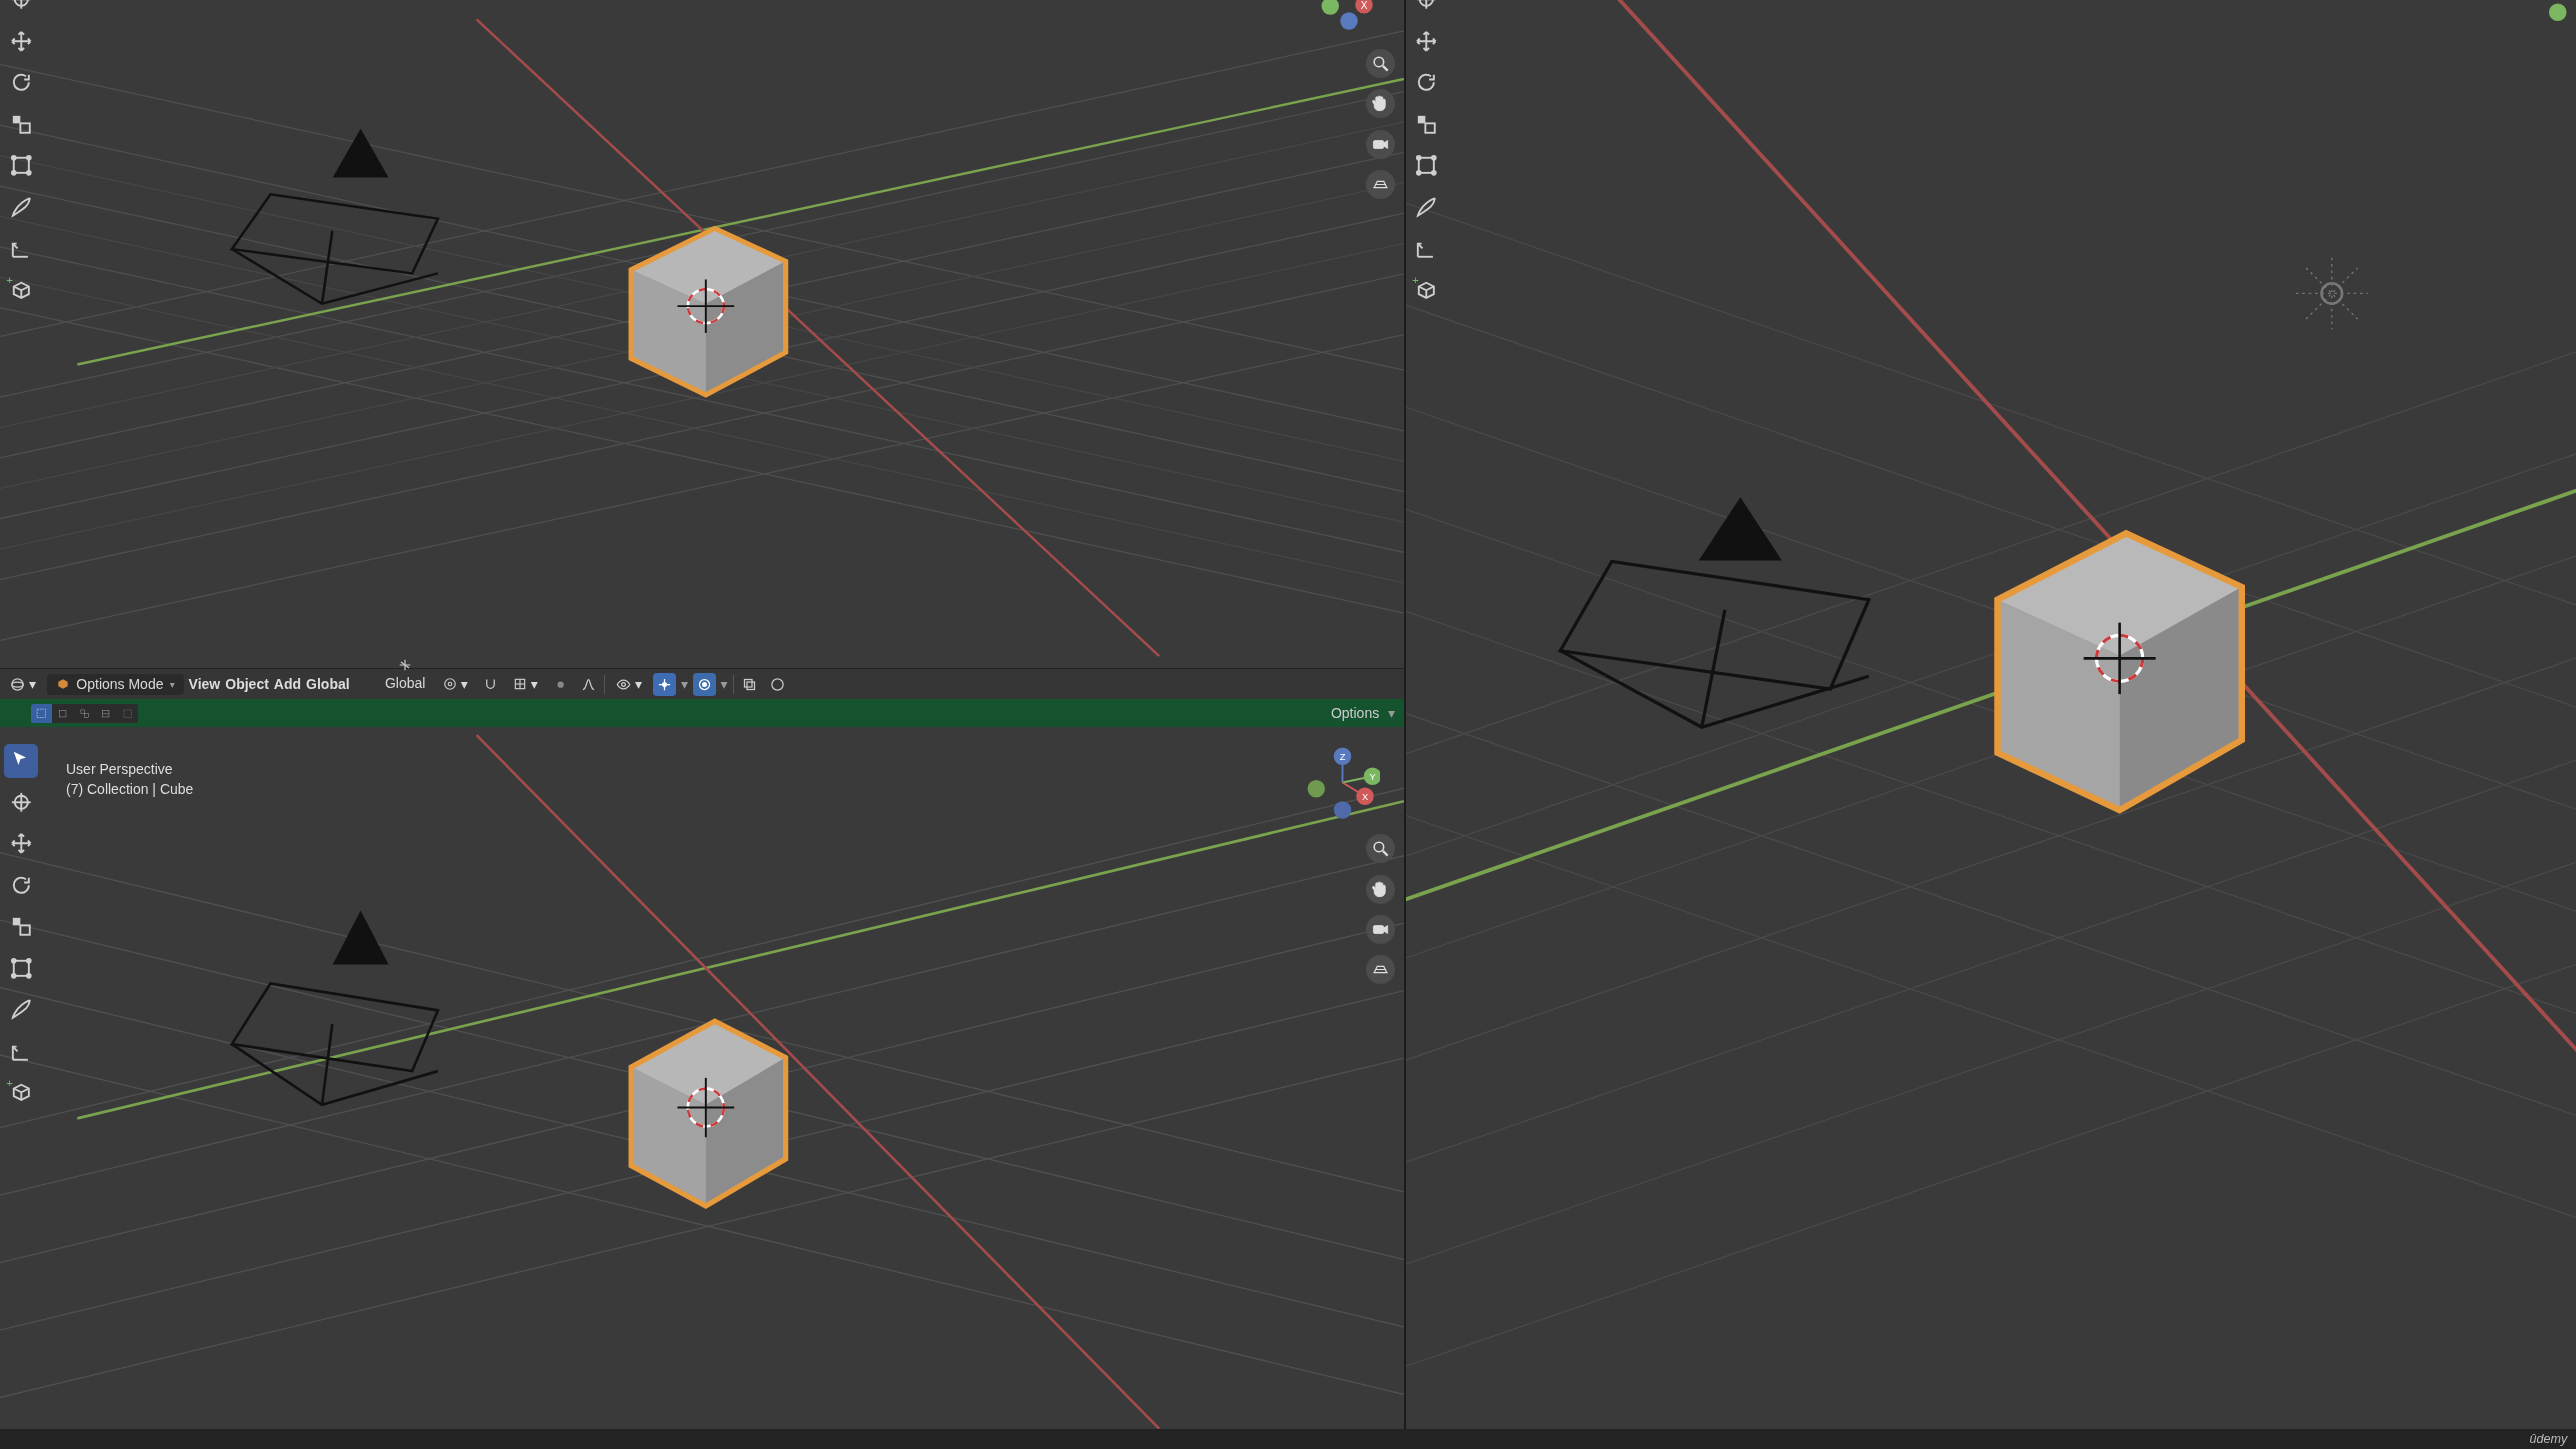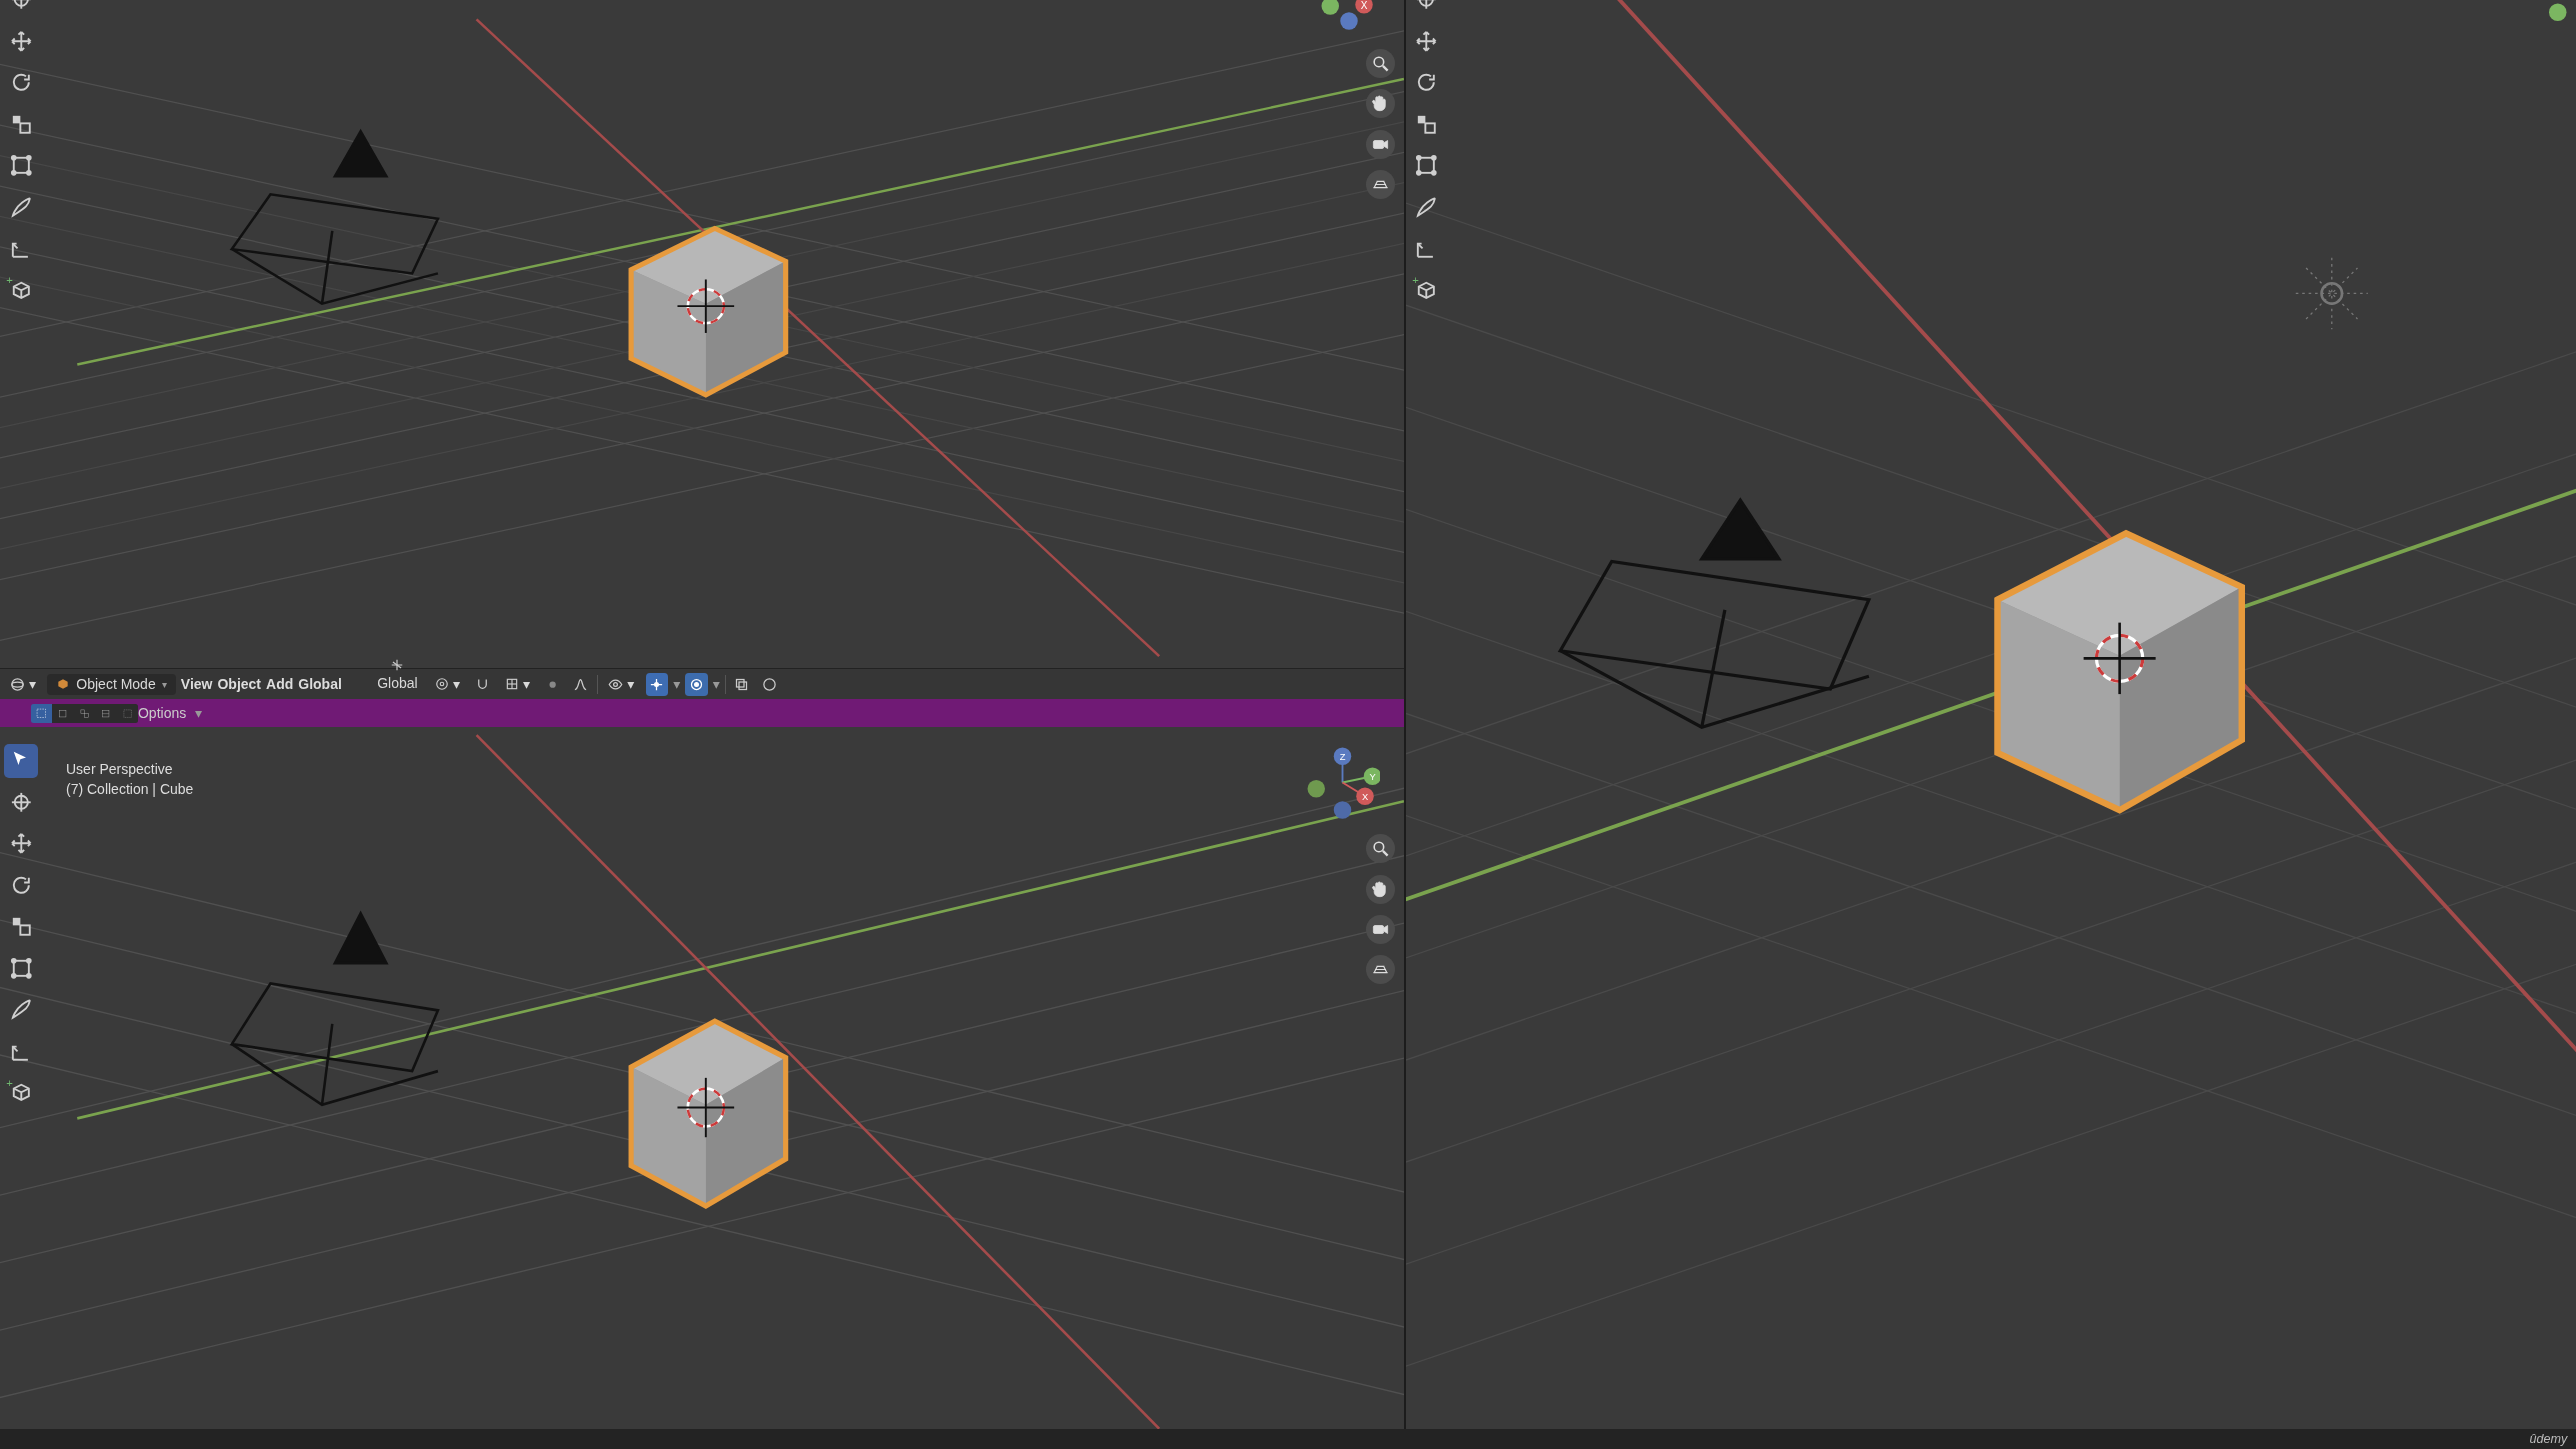--- a/index.html
+++ b/index.html
@@ -139,22 +139,22 @@
   .hdr .lnk{color:#ddd;font-weight:bold;}
   .hdr .iconbtn{
     width:22.6px;height:22.6px;border-radius:3.8px;
     display:flex;align-items:center;justify-content:center;
   }
   .hdr .iconbtn.blue{background:#3e6db3;}
   .hdr .iconbtn.blue2{background:#3d6cad;}
   .hdr .sep{width:0.6px;height:19px;background:#555;}
 
   .hdr2 {
-    display:flex;align-items:center;
-    height:28px;background:#701a75;padding:0 8.8px 0 31px;
+    display:flex;align-items:center;justify-content:space-between;
+    height:28px;background:#14532d;padding:0 8.8px 0 31px;
     font-size:14px;color:#ccc;
     position: relative;
     z-index: 8;
   }
   .hdr2 .pills{display:flex;gap:0;}
   .hdr2 .pills .p{width:21.4px;height:19px;background:#2c2c2c;display:flex;align-items:center;justify-content:center;}
   .hdr2 .pills .p:first-child{border-radius:2.5px 0 0 2.5px;background:#3660a0;}
   .hdr2 .pills .p:last-child{border-radius:0 2.5px 2.5px 0;}
   .hdr2 .opts .dd{color:#999;margin-left:5px;}
 
@@ -338,21 +338,21 @@
           <svg width="15" height="15" viewBox="0 0 24 24" fill="#ccc">
               <circle cx="12" cy="12" r="9" fill="none" stroke="#ccc" stroke-width="2"></circle>
               <ellipse cx="12" cy="12" rx="9" ry="4" fill="none" stroke="#ccc" stroke-width="2"></ellipse>
             </svg>
           <span class="dd">▾</span>
         </div>
         <div class="mode-box menu-item">
           <svg width="14" height="14" viewBox="0 0 24 24" fill="#d28a3a">
               <path d="M4 8l8-4 8 4v8l-8 4-8-4z"></path>
             </svg>
-          <span>Object Mode</span>
+          <span>Options Mode</span>
           <span class="dd">▾</span>
         </div>
         <span class="lnk menu-item">View</span>
         <span class="lnk menu-item">Object</span>
         <span class="lnk menu-item">Add</span>
         <span class="lnk menu-item">Global</span>
         <span class="spacer"></span>
         <div class="chip menu-item" style="position:relative;flex-direction:column;">
           <svg width="14" height="14" viewBox="0 0 24 24" stroke="#ccc" fill="none" stroke-width="2">
               <path d="M12 3v18M3 12h18"></path>

